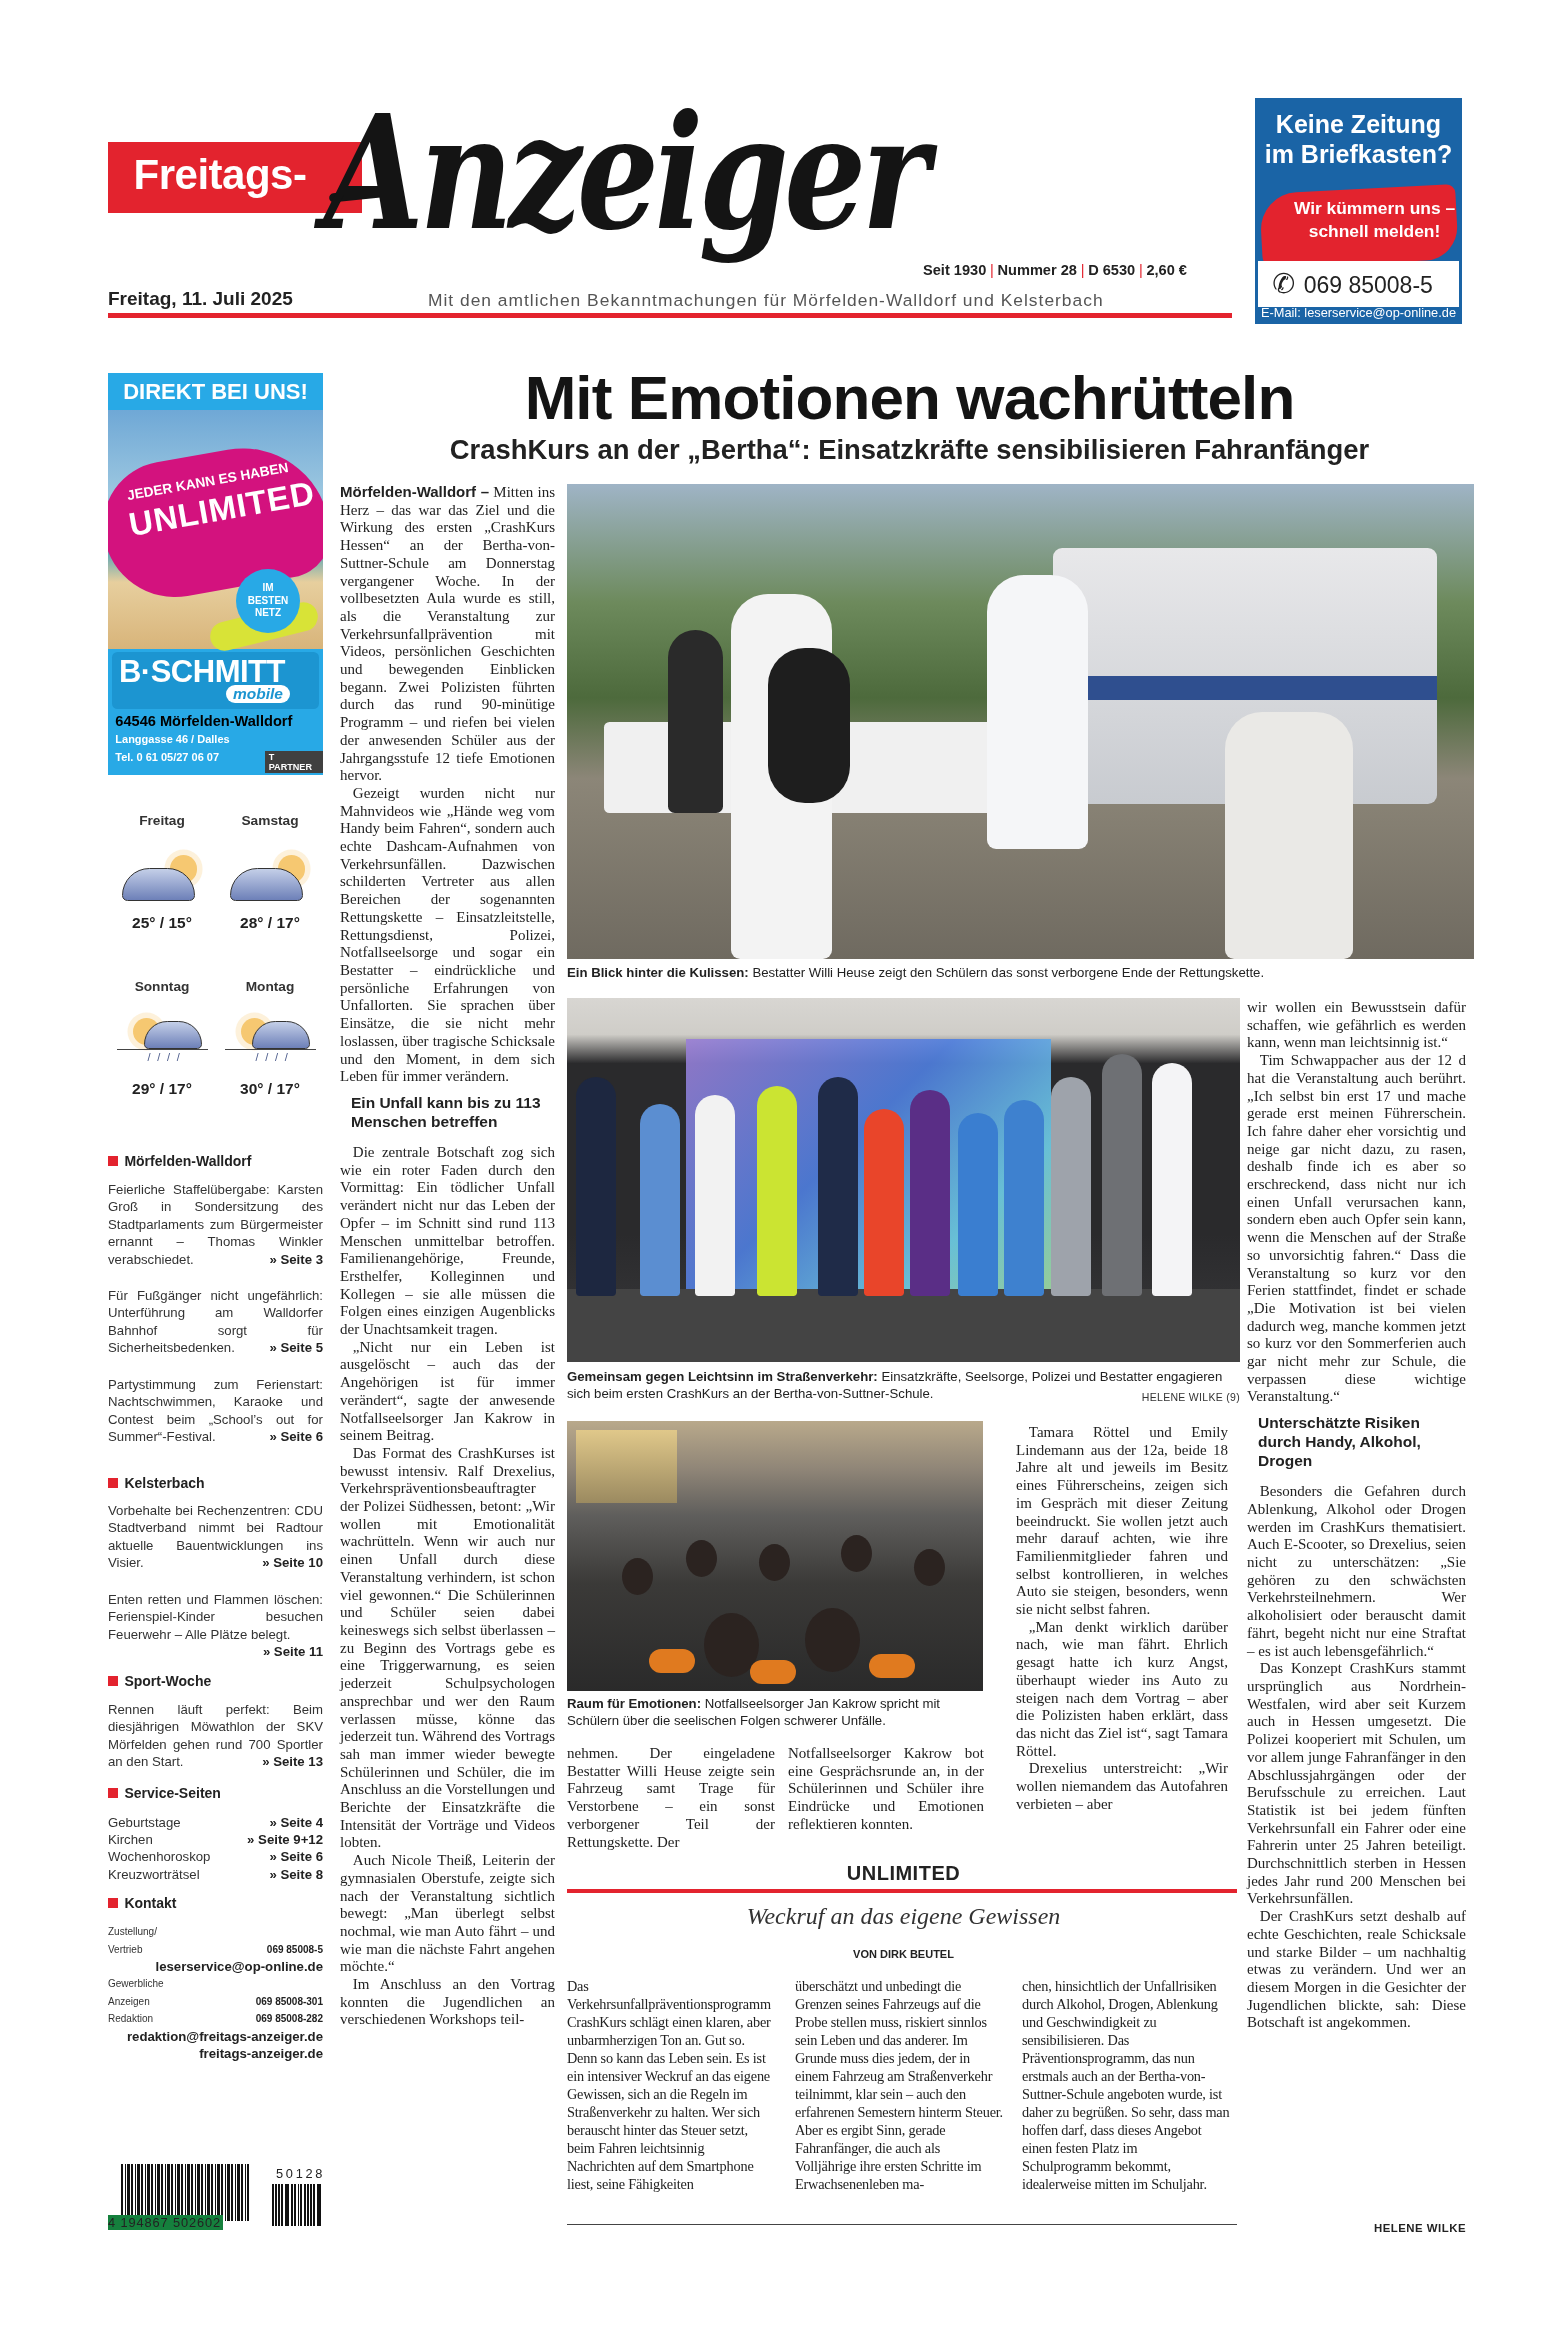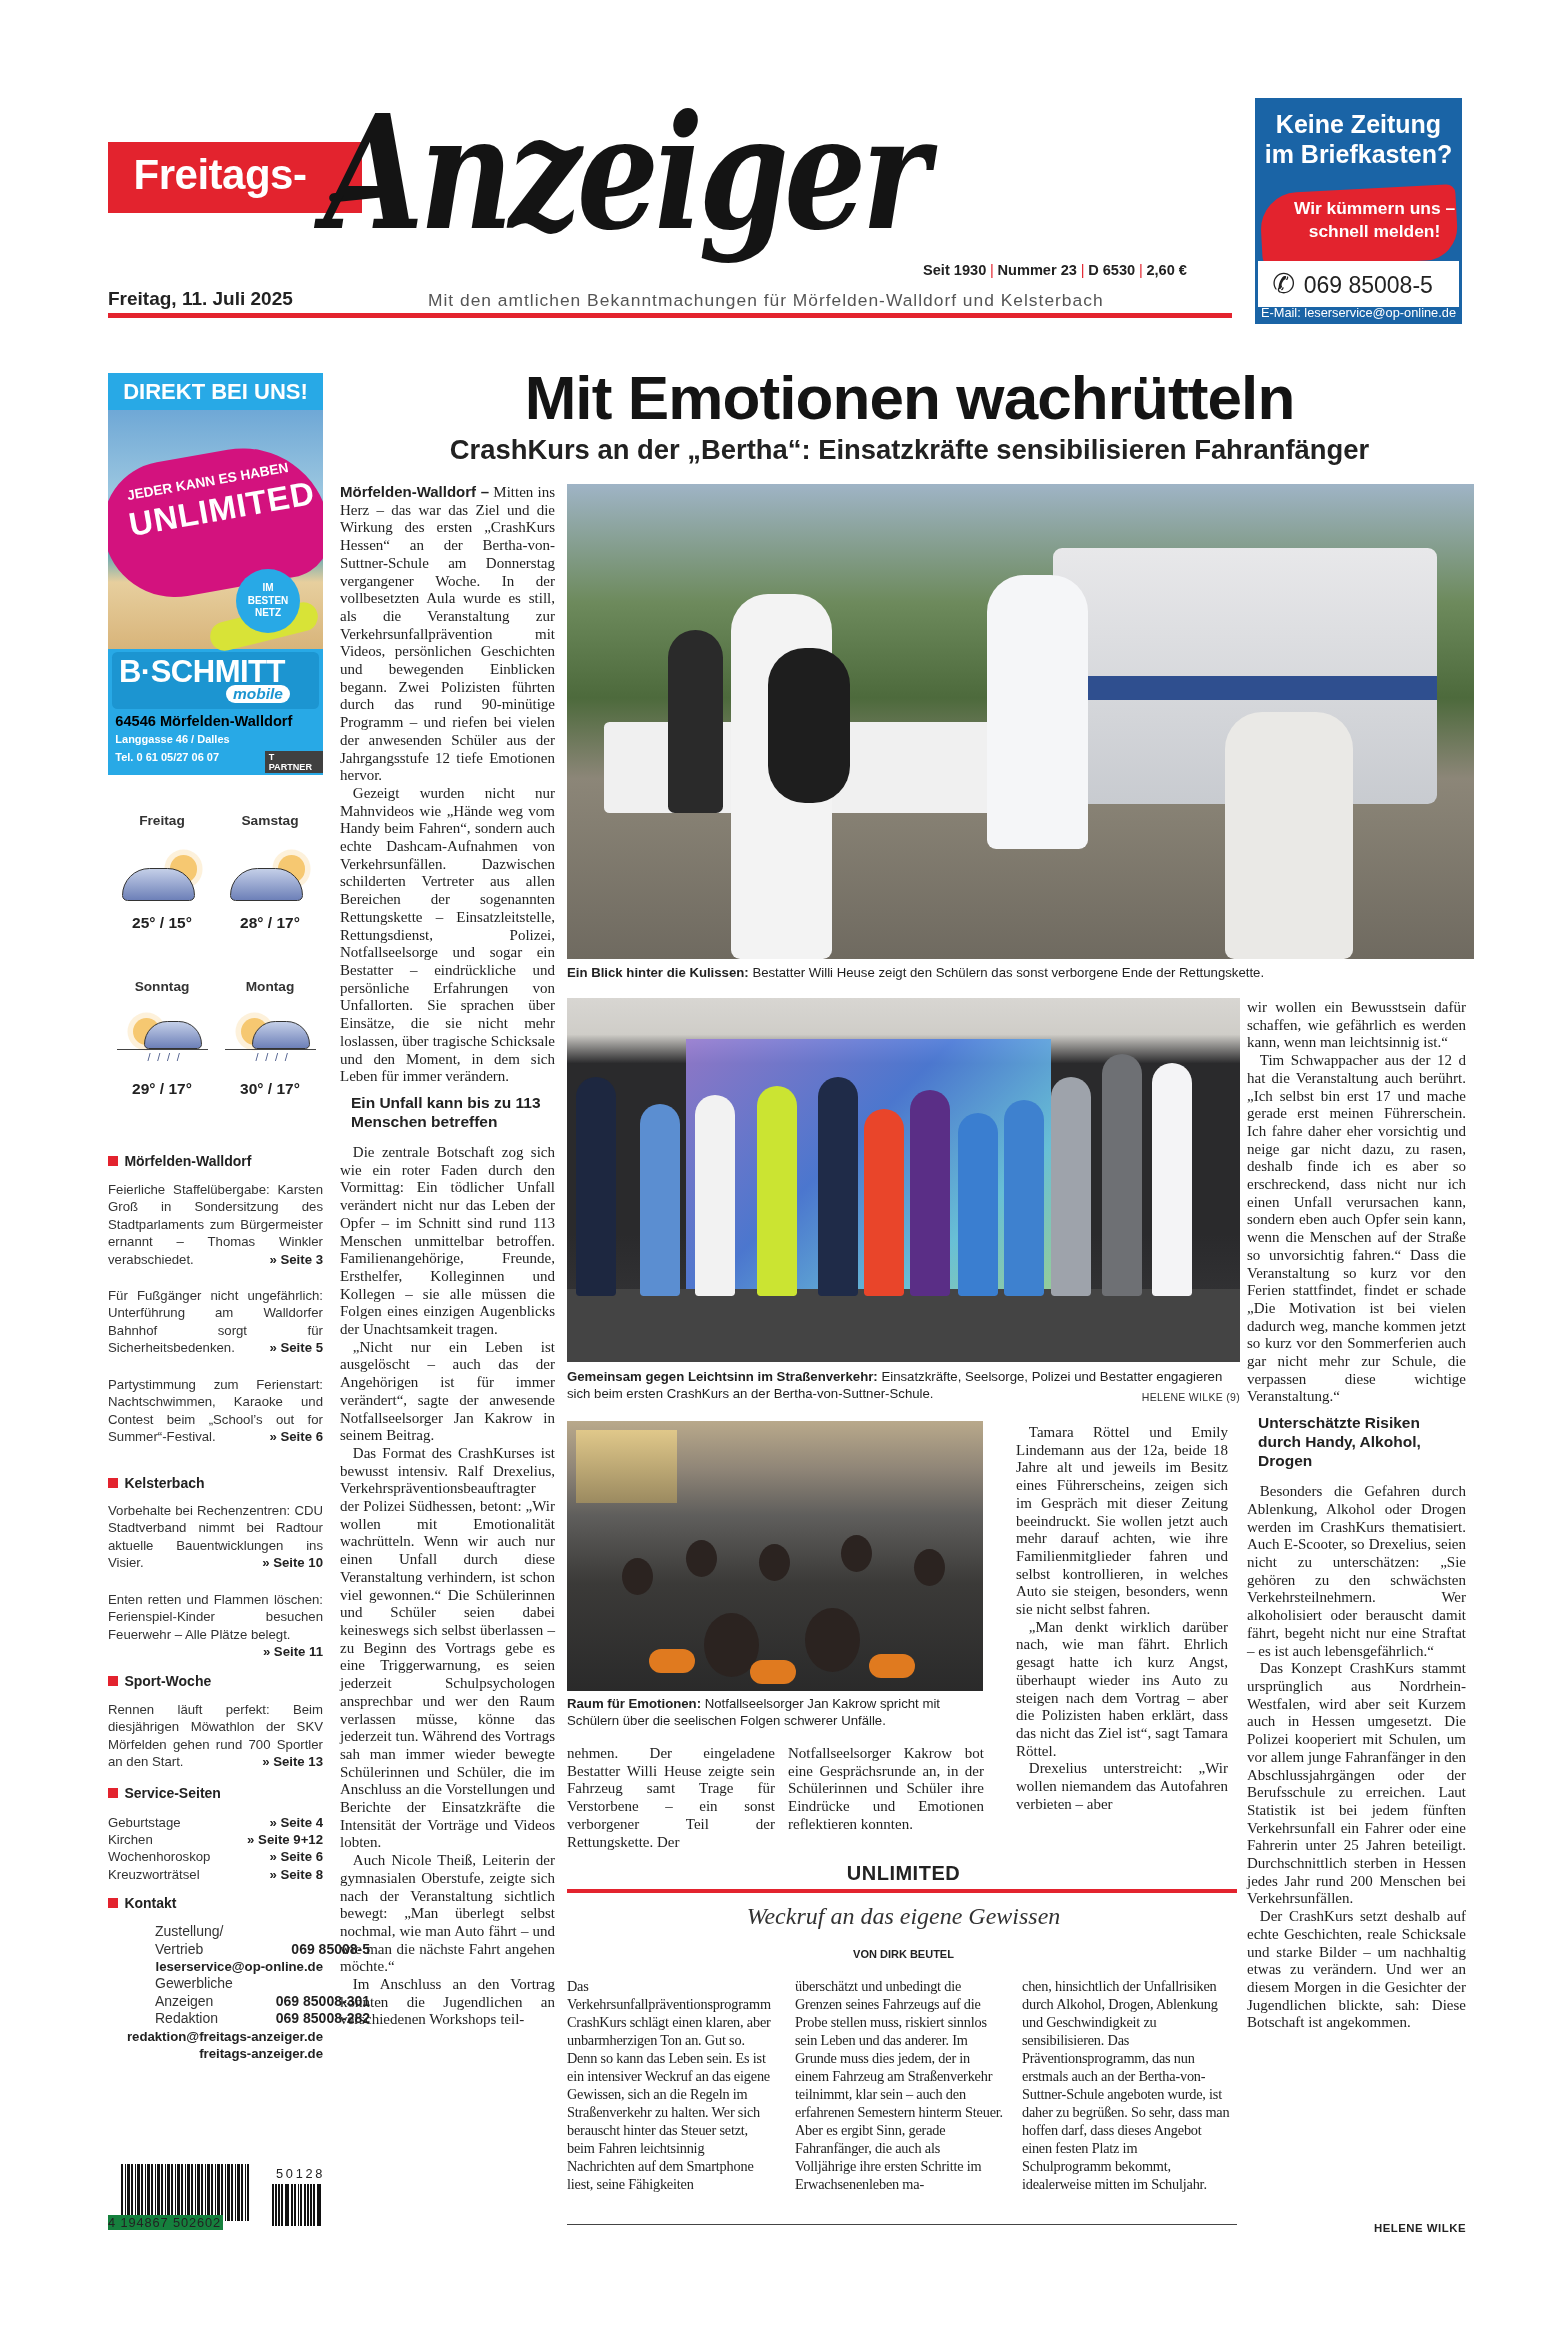--- a/index.html
+++ b/index.html
@@ -53,21 +53,21 @@
   .cloud { position: absolute; height: 33px; background: linear-gradient(180deg, #c4cfe8, #6d80b8); border: 1.8px solid #333; border-radius: 27.4px 27.4px 5.5px 5.5px; }
   .rain { position: absolute; font-size: 11px; color: #4a5a8a; letter-spacing: 1.8px; }
   .ground { position: absolute; height: 0.9px; background: #444; }
 
   .sidebar-section-head { position: absolute; left: 108px; font-size: 14px; font-weight: bold; color: #222; }
   .sidebar-section-head .sq { display: inline-block; width: 10px; height: 10px; background: #e3232e; margin-right: 6.4px; }
   .teaser { position: absolute; left: 108px; width: 215px; font-size: 13.2px; line-height: 17.4px; color: #333; text-align: justify; }
   .teaser .ref { float: right; font-weight: bold; color: #222; }
   .svc-row { position: absolute; left: 108px; width: 215px; font-size: 13.2px; line-height: 17.4px; color: #333; }
   .svc-row .ref { position: absolute; right: 0; font-weight: bold; color: #222; }
-  .contact-row { position: absolute; left: 108px; width: 215px; font-size: 14px; line-height: 17.4px; color: #333; margin-left: 47px; }
+  .contact-row { position: absolute; left: 108px; width: 215px; font-size: 10px; line-height: 17.4px; color: #333; }
   .contact-row .val { position: absolute; right: 0; font-weight: bold; color: #222; }
   .contact-line { position: absolute; left: 108px; width: 215px; text-align: right; font-size: 13.2px; line-height: 17.4px; font-weight: bold; color: #222; }
 
   .barcode { position: absolute; left: 108px; top: 2164px; width: 215px; height: 66px; }
   .barcode .bars1 { position: absolute; left: 12.8px; top: 0; width: 128px; height: 57px; background: repeating-linear-gradient(90deg, #111 0 1.8px, #fff 1.8px 3.7px, #111 3.7px 4.6px, #fff 4.6px 6.4px, #111 6.4px 9.1px, #fff 9.1px 10px); }
   .barcode .bars2 { position: absolute; left: 164px; top: 20px; width: 50px; height: 42px; background: repeating-linear-gradient(90deg, #111 0 1.8px, #fff 1.8px 2.7px, #111 2.7px 4.6px, #fff 4.6px 6.4px); }
   .barcode .num1 { position: absolute; left: 0; top: 51px; font-size: 12.8px; color: #222; letter-spacing: 0.9px; background: #15803d; padding-right: 1.8px; }
   .barcode .num2 { position: absolute; left: 168px; top: 1.8px; font-size: 12.8px; color: #222; letter-spacing: 2.7px; }
 
   
@@ -113,21 +113,21 @@
 </style>
 </head>
 <body>
 
 <div class="masthead-redbox">
   <span>Freitags-</span>
 </div>
 <div class="masthead-swash"></div>
 <div class="masthead-script">Anzeiger</div>
 <div class="masthead-meta">
-  <span>Seit 1930</span><span class="sep">|</span><span>Nummer 23</span><span class="sep">|</span><span>D 6530</span><span class="sep">|</span><span>2,60 €</span>
+  <span>Seit 1930</span><span class="sep">|</span><span>Nummer 28</span><span class="sep">|</span><span>D 6530</span><span class="sep">|</span><span>2,60 €</span>
 </div>
 <div class="masthead-date">Freitag, 11. Juli 2025</div>
 <div class="masthead-tagline">Mit den amtlichen Bekanntmachungen für Mörfelden-Walldorf und Kelsterbach</div>
 <div class="masthead-rule"></div>
 
 <div class="subbox">
   <div class="q">
     <div>Keine Zeitung</div>
     <div>im Briefkasten?</div>
   </div>

